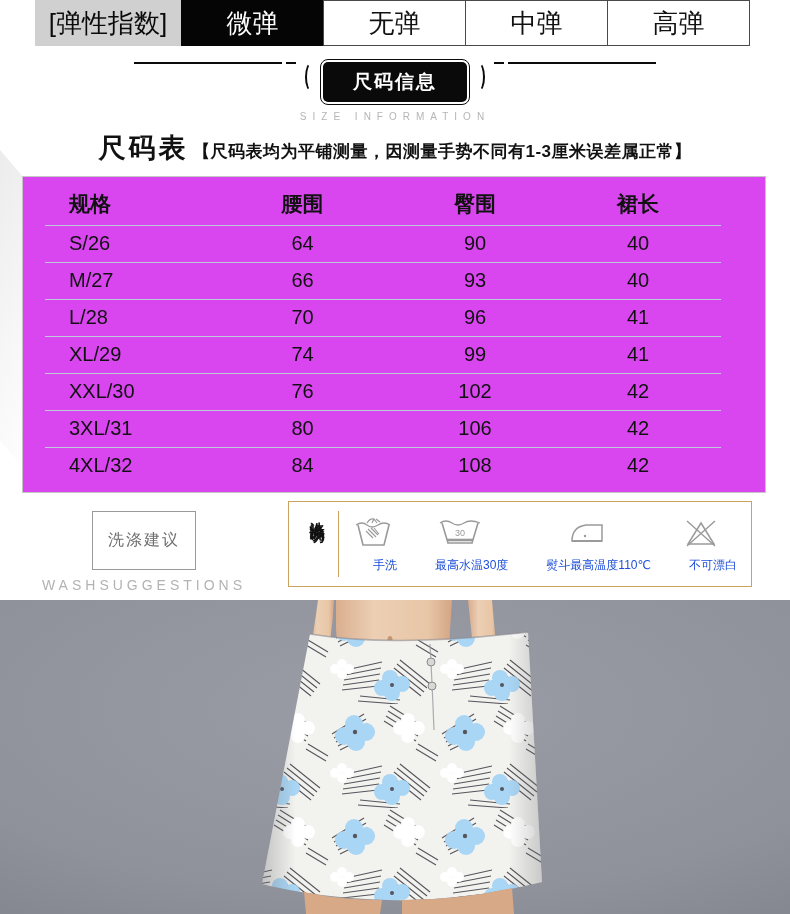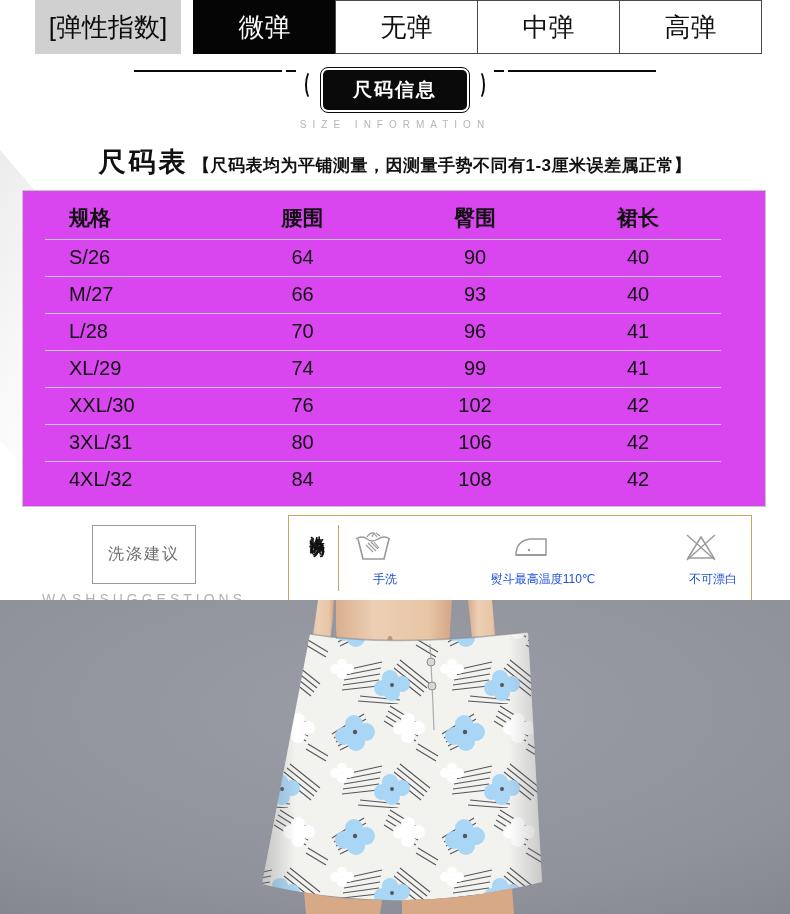--- a/index.html
+++ b/index.html
@@ -4,33 +4,33 @@
 <style>
   * { margin: 0; padding: 0; box-sizing: border-box; }
   html, body { background: #ffffff; }
   body {
     width: 790px; height: 914px;
     font-family: "Liberation Sans", "DejaVu Sans", sans-serif;
     color: #111; overflow: hidden; position: relative;
   }
 
   
-  .elastic-row { display: flex; margin: 0 0 0 35px; height: 54px; }
+  .elastic-row { display: flex; margin: 0 0 0 35px; height: 46px; }
   .elastic-label {
     width: 146px; background: #d0d0d0; color: #0a0a0a;
     display: flex; align-items: center; justify-content: center;
     font-size: 26px; letter-spacing: 0px;
   }
   .elastic-opt {
     width: 143px; display: flex; align-items: center; justify-content: center;
     font-size: 26px; background: #fff; border: 1px solid #4a4a4a; margin-left: -1px;
     cursor: pointer;
   }
   .elastic-opt.selected {
-    background: #050505; color: #fff; border: none; margin-left: 12px;
+    background: #050505; color: #fff; border: none; margin-left: 0;
   }
 
   
   .banner-wrap { margin-top: 16px; }
   .banner-line-row { display: flex; align-items: flex-start; justify-content: center; }
   .h-line { height: 2px; background: #0a0a0a; width: 148px; }
   .h-line.short { width: 10px; margin: 0 4px; }
   .paren { width: 13px; height: 30px; border: 2px solid transparent; border-radius: 50%; margin: 0 5px; }
   .paren.left  { border-left-color: #0a0a0a; }
   .paren.right { border-right-color: #0a0a0a; }
@@ -38,21 +38,21 @@
     background: #0a0a0a; color: #fff; font-weight: bold; font-size: 19px;
     padding: 7px 30px; border-radius: 5px; letter-spacing: 2px;
     outline: 1px solid #0a0a0a; outline-offset: 2px;
   }
   .banner-sub {
     text-align: center; color: #b5b5b5; font-size: 10px;
     letter-spacing: 6px; margin-top: 9px;
   }
 
   
-  .size-heading { text-align: center; margin-top: 14px; white-space: nowrap; }
+  .size-heading { text-align: center; margin-top: 8px; white-space: nowrap; }
   .size-heading .big { font-size: 27px; font-weight: bold; letter-spacing: 3px; }
   .size-heading .note { font-size: 17px; font-weight: bold; letter-spacing: 0.5px; }
 
   
   .deco-left {
     position: absolute; left: 0; top: 150px; width: 34px; height: 330px;
     background: linear-gradient(115deg, #ececec 0%, #f7f7f7 55%, #ffffff 100%);
     clip-path: polygon(0 0, 100% 12%, 100% 100%, 0 88%);
   }
   .table-box {
@@ -208,20 +208,31 @@
       <div class="wash-item">
         <span>
           <svg width="44" height="34" viewBox="0 0 44 34" fill="none" stroke="#9a9a9a" stroke-width="1.6">
             <path d="M7,10 L12,30 L33,30 L38,10"></path>
             <path d="M5,10 Q11,6 16,10 Q21,14 27,10 Q33,6 39,10" stroke-width="1.3"></path>
             <path d="M16,8 q3,-5 7,-4 l-2,4 m2,-4 l3,4 m-1,-4 l4,3" stroke-width="1.2"></path>
             <path d="M17,14 l8,8 M20,13 l7,7 M23,13 l5,6 M15,16 l7,7" stroke-width="1.1"></path>
           </svg>
         </span>
         <div class="wash-item-label">手洗</div>
+      </div>
+      <div class="wash-item">
+        <span>
+          <svg width="48" height="34" viewBox="0 0 48 34" fill="none" stroke="#9a9a9a" stroke-width="1.6">
+            <path d="M6,8 L12,28 L36,28 L42,8"></path>
+            <path d="M4,8 Q10,4 16,8 Q22,12 28,8 Q34,4 44,8" stroke-width="1.3"></path>
+            <text x="24" y="21" font-size="9" fill="#9a9a9a" stroke="none" text-anchor="middle" font-family="Liberation Sans, sans-serif">30</text>
+            <path d="M11,25 L37,25" stroke-width="2.6"></path>
+          </svg>
+        </span>
+        <div class="wash-item-label">最高水温30度</div>
       </div>
       <div class="wash-item">
         <span>
           <svg width="46" height="34" viewBox="0 0 46 34" fill="none" stroke="#9a9a9a" stroke-width="1.5">
             <path d="M8,26 Q8,12 22,10 L38,10 L38,26 Z"></path>
             <path d="M8,26 L38,26" stroke-width="2"></path>
             <circle cx="21" cy="21" r="1.2" fill="#9a9a9a" stroke="none"></circle>
           </svg>
         </span>
         <div class="wash-item-label">熨斗最高温度110℃</div>

